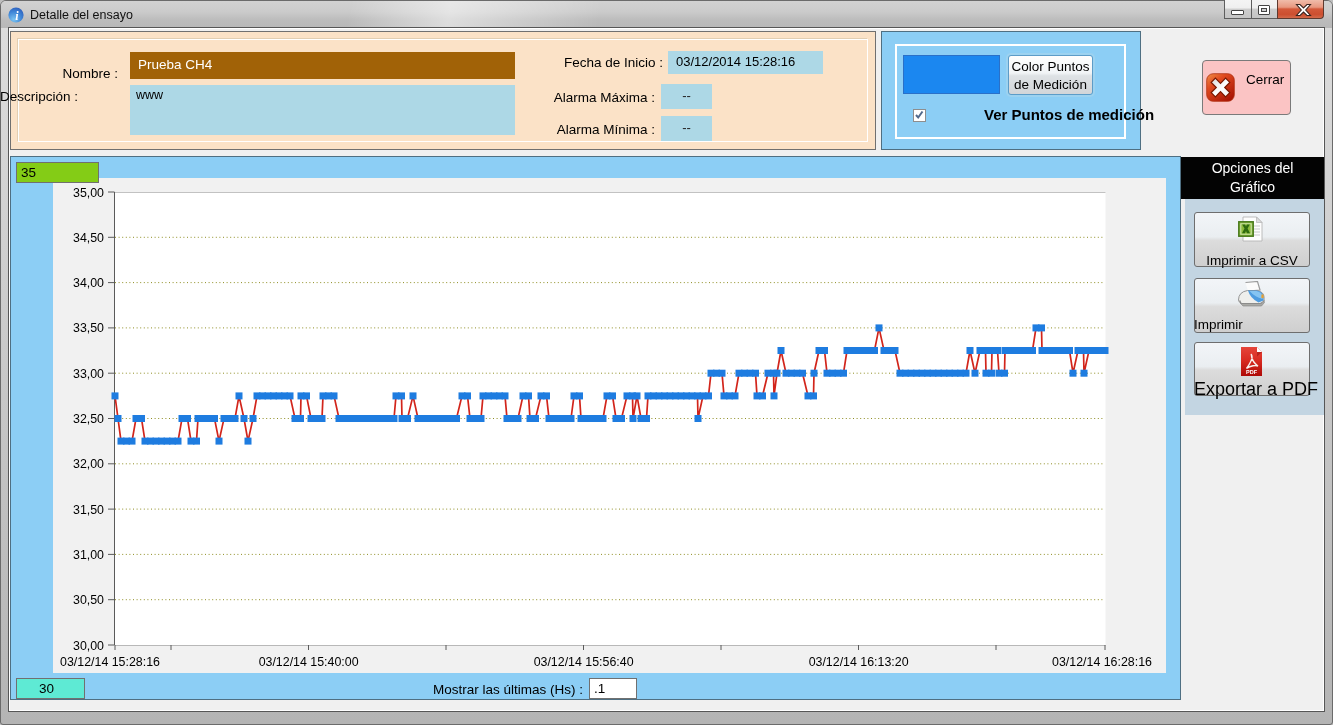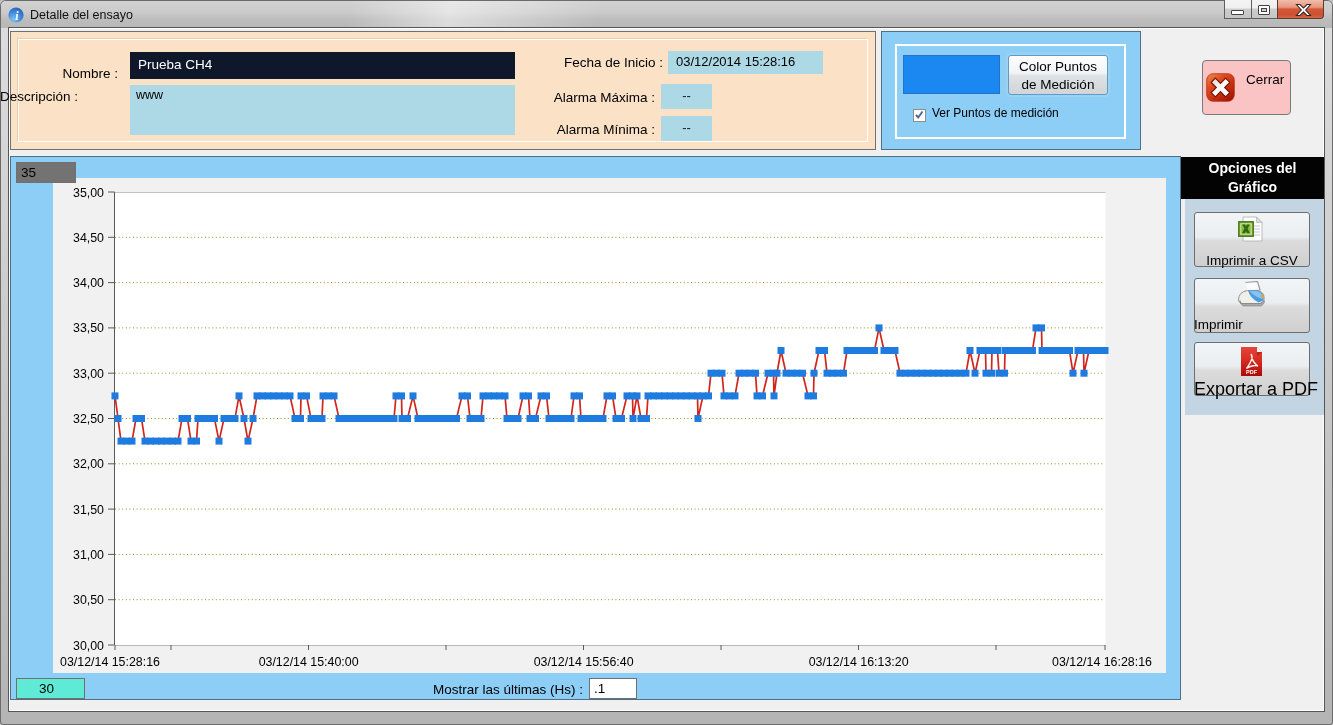--- a/index.html
+++ b/index.html
@@ -33,41 +33,41 @@
 <svg class="abs" style="left:1295px;top:3px" width="17" height="14" viewBox="0 0 17 14">
 <path d="M1.5 1.5 L5 1.5 L8.5 5 L12 1.5 L15.5 1.5 L10.7 7 L15.5 12.5 L12 12.5 L8.5 9 L5 12.5 L1.5 12.5 L6.3 7 Z" fill="#FFFFFF" stroke="#3A2520" stroke-width="1.1"></path>
 </svg>
 
 <div class="abs" style="left:8px;top:27px;width:1317px;height:685px;background:#F0F0F0;border:1px solid #565656;box-shadow:inset 1px 1px 0 #FFF,inset -1px -1px 0 #FFF"></div>
 
 <div class="abs" style="left:10px;top:31px;width:866px;height:119px;background:#FBE2C7;border:1px solid #707070">
  <div class="abs" style="left:7px;top:7px;right:7px;bottom:7px;border:1px solid #FFF;box-shadow:-1px -1px 0 #E2CEB2"></div>
 </div>
 <div class="lab" style="left:0;top:66px;width:118px;text-align:right">Nombre :</div>
-<div class="abs" style="left:130px;top:52px;width:385px;height:27px;background:#0f172a;color:#FFF;font-size:13.5px;line-height:26px;padding-left:8px">Prueba CH4</div>
+<div class="abs" style="left:130px;top:52px;width:385px;height:27px;background:#a16207;color:#FFF;font-size:13.5px;line-height:26px;padding-left:8px">Prueba CH4</div>
 <div class="lab" style="left:0;top:89px;width:118px;text-align:left">Descripción :</div>
 <div class="abs" style="left:130px;top:85px;width:385px;height:50px;background:#ADD8E6;font-size:12.5px;padding:3px 6px">www</div>
 <div class="lab" style="left:463px;top:55px;width:200px;text-align:right">Fecha de Inicio :</div>
 <div class="abs" style="left:668px;top:51px;width:155px;height:23px;background:#ADD8E6;font-size:13px;line-height:22px;padding-left:8px">03/12/2014 15:28:16</div>
 <div class="lab" style="left:455px;top:90px;width:200px;text-align:right">Alarma Máxima :</div>
 <div class="abs" style="left:661px;top:84px;width:51px;height:25px;background:#ADD8E6;font-size:13px;line-height:24px;text-align:center;color:#222">--</div>
 <div class="lab" style="left:455px;top:122px;width:200px;text-align:right">Alarma Mínima :</div>
 <div class="abs" style="left:661px;top:116px;width:51px;height:25px;background:#ADD8E6;font-size:13px;line-height:24px;text-align:center;color:#222">--</div>
 
 <div class="abs" style="left:881px;top:31px;width:260px;height:119px;background:#8CCEF5;border:1px solid #4F6F82">
  <div class="abs" style="left:13px;top:12px;right:14px;bottom:10px;border:2px solid #FFF"></div>
 </div>
 <div class="abs" style="left:903px;top:55px;width:97px;height:39px;background:#1B87F0;border:1px solid #2A70C8"></div>
-<div class="abs" style="left:1008px;top:55px;width:100px;height:40px;background:linear-gradient(180deg,#FEFEFE 0%,#F1F4F6 45%,#DEE2E5 52%,#D2D5D8 100%);border:1px solid #5C9CC8;border-radius:3px;box-shadow:0 0 0 2px #9CD2F0;font-size:13.5px;text-align:center;line-height:18px;padding-top:2px">Color Puntos<br>de Medición</div>
+<div class="abs" style="left:1008px;top:55px;width:85px;height:40px;background:linear-gradient(180deg,#FEFEFE 0%,#F1F4F6 45%,#DEE2E5 52%,#D2D5D8 100%);border:1px solid #5C9CC8;border-radius:3px;box-shadow:0 0 0 2px #9CD2F0;font-size:13.5px;text-align:center;line-height:18px;padding-top:2px">Color Puntos<br>de Medición</div>
 <div class="abs" style="left:913px;top:109px;width:13px;height:13px;background:#FFF;border:1px solid #8E8E8E">
  <svg width="11" height="11" viewBox="0 0 11 11" style="position:absolute;left:0;top:0">
       <path d="M2 5 L4.2 7.5 L8.5 1.5" fill="none" stroke="#51698C" stroke-width="2"></path>
     </svg>
 </div>
-<div class="lab" style="left:932px;top:106px;font-weight:normal;font-size:12px">Ver Puntos de medición</div>
+<div class="lab" style="left:984px;top:106px;font-weight:bold;font-size:15px">Ver Puntos de medición</div>
 
 <div class="abs" style="left:1202px;top:60px;width:89px;height:55px;background:#FBC4C4;border:1px solid #7A7A7A;border-radius:4px"></div>
 <svg class="abs" style="left:1206px;top:73px" width="29" height="29" viewBox="0 0 29 29">
 <defs>
       <linearGradient id="xr" x1="0" y1="0" x2="0.8" y2="1">
         <stop offset="0%" stop-color="#F09048"></stop>
         <stop offset="35%" stop-color="#E04A20"></stop>
         <stop offset="100%" stop-color="#A81404"></stop>
       </linearGradient>
 <linearGradient id="xw" x1="0" y1="0" x2="1" y2="1">
@@ -347,26 +347,26 @@
         <rect x="1021.5" y="169.0" width="7" height="7"></rect>
         <rect x="1027.0" y="169.0" width="7" height="7"></rect>
         <rect x="1027.5" y="191.7" width="7" height="7"></rect>
         <rect x="1032.5" y="169.0" width="7" height="7"></rect>
         <rect x="1038.0" y="169.0" width="7" height="7"></rect>
         <rect x="1043.5" y="169.0" width="7" height="7"></rect>
         <rect x="1048.5" y="169.0" width="7" height="7"></rect>
       </g>
 </svg>
 </div>
-<div class="abs" style="left:16px;top:162px;width:60px;height:21px;background:#737373;border:1px solid #707070;font-size:13.5px;line-height:19px;padding-left:4px">35</div>
+<div class="abs" style="left:16px;top:162px;width:83px;height:21px;background:#84cc16;border:1px solid #707070;font-size:13.5px;line-height:19px;padding-left:4px">35</div>
 <div class="abs" style="left:16px;top:678px;width:69px;height:21px;background:#5eead4;border:1px solid #707070;font-size:13.5px;line-height:19px;padding-left:22px">30</div>
 <div class="lab" style="left:383px;top:682px;width:200px;text-align:right">Mostrar las últimas (Hs) :</div>
 <div class="abs" style="left:589px;top:678px;width:48px;height:21px;background:#FFF;border:1px solid #707070;font-size:13.5px;line-height:19px;padding-left:4px">.1</div>
 
-<div class="abs" style="left:1181px;top:157px;width:143px;height:42px;background:#030303;color:#FFF;font-weight:bold;font-size:14px;text-align:center;line-height:19px;padding-top:2px">Opciones del<br>Gráfico</div>
+<div class="abs" style="left:1181px;top:157px;width:143px;height:42px;background:#030303;color:#FFF;font-weight:normal;font-size:14px;text-align:center;line-height:19px;padding-top:2px">Opciones del<br>Gráfico</div>
 <div class="abs" style="left:1185px;top:199px;width:139px;height:216px;background:#C3D5E2"></div>
 
 <div class="abs" style="left:1194px;top:212px;width:116px;height:55px;background:linear-gradient(180deg,#F2F5F8 0%,#EAEEF1 45%,#DCDCDC 52%,#CFCFCF 100%);border:1px solid #6E6E6E;border-radius:3px"></div>
 <svg class="abs" style="left:1238px;top:215px" width="26" height="27" viewBox="0 0 26 27">
 <path d="M5 2 L18.5 2 L24 7.5 L24 26 L5 26 Z" fill="#FDFDFD" stroke="#B5B5B5" stroke-width="0.9"></path>
 <path d="M18.5 2 L18.5 7.5 L24 7.5 Z" fill="#DCDCDC" stroke="#B5B5B5" stroke-width="0.7"></path>
 <g stroke="#C9C9C9" stroke-width="1">
       <line x1="16" y1="11" x2="22" y2="11"></line>
       <line x1="16" y1="14" x2="22" y2="14"></line>
       <line x1="16" y1="17" x2="22" y2="17"></line>

